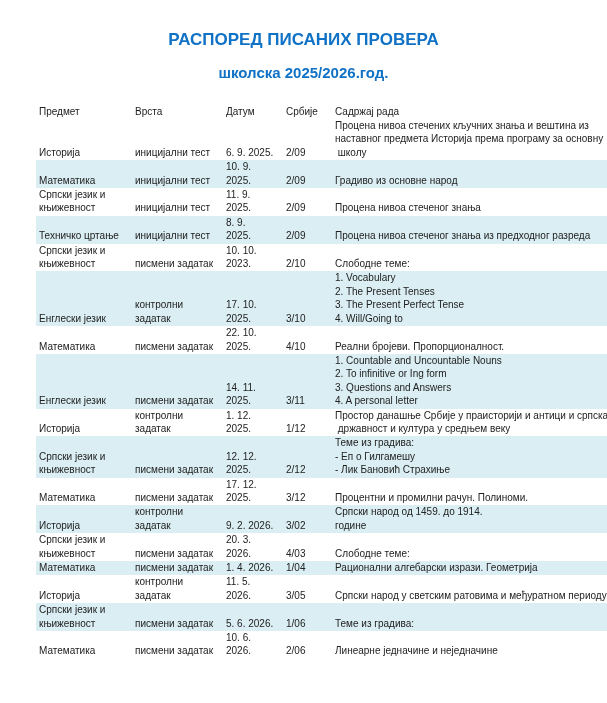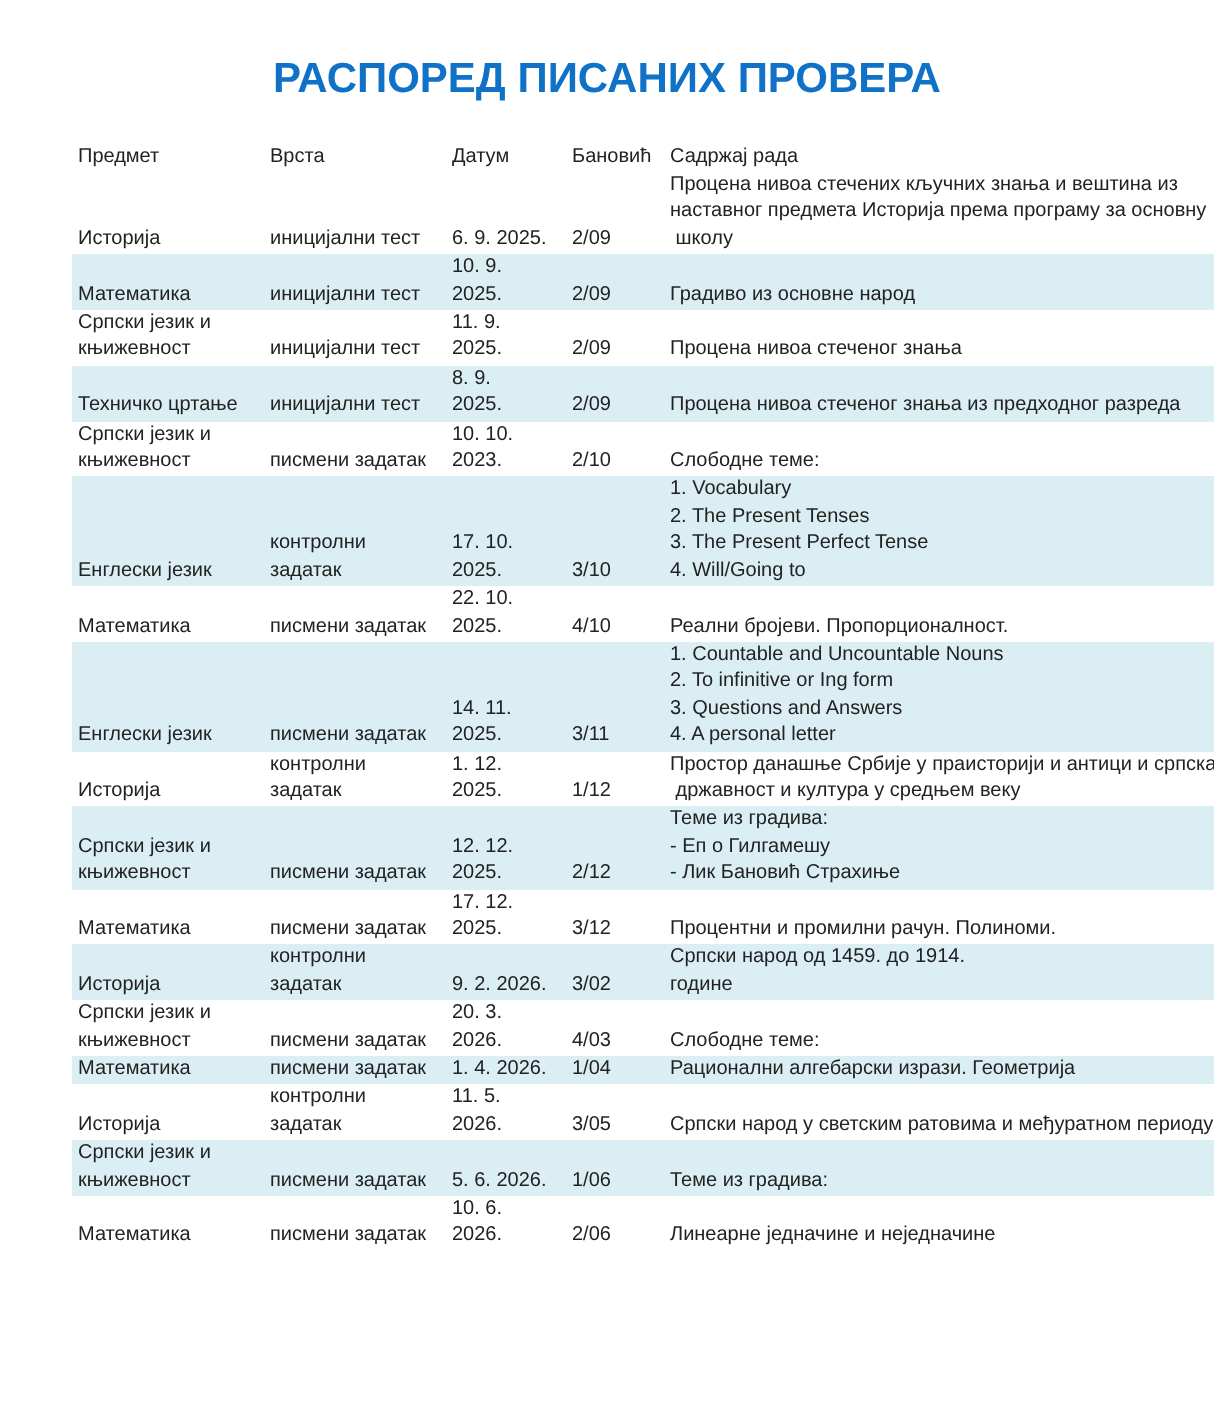--- a/index.html
+++ b/index.html
@@ -14,21 +14,21 @@
     background:#ffffff;
     font-family:"Liberation Sans","DejaVu Sans",sans-serif;
     color:var(--text);
     overflow:hidden;
   }
   .page{width:607px;height:703px;position:relative;}
   .doc-title{
     margin:31px 0 0 0;
     text-align:center;
     color:var(--accent);
-    font-size:21px;
+    font-size:17px;
     line-height:17px;
     font-weight:bold;
   }
   .doc-subtitle{
     margin:16px 0 0 0;
     text-align:center;
     color:var(--accent);
     font-size:15px;
     line-height:17px;
     font-weight:bold;
@@ -74,36 +74,37 @@
     background:var(--band);
   }
 </style>
 </head>
 <body>
 
 <div class="page">
 
   <div class="doc-title">РАСПОРЕД ПИСАНИХ ПРОВЕРА</div>
 
+  <div class="doc-subtitle">школска 2025/2026.год.</div>
 
 
   <table class="schedule">
     <colgroup>
       <col class="c1">
         <col class="c2">
         <col class="c3">
         <col class="c4">
         <col class="c5">
     </colgroup>
     <thead>
       <tr>
         <th>Предмет</th>
         <th>Врста</th>
         <th>Датум</th>
-        <th>Бановић</th>
+        <th>Србије</th>
         <th>Садржај рада</th>
       </tr>
     </thead>
     <tbody id="schedule-body">
   <tr>
     <td>Историја</td>
     <td>иницијални тест</td>
     <td>6. 9. 2025.</td>
     <td>2/09</td>
     <td>Процена нивоа стечених кључних знања и вештина из

